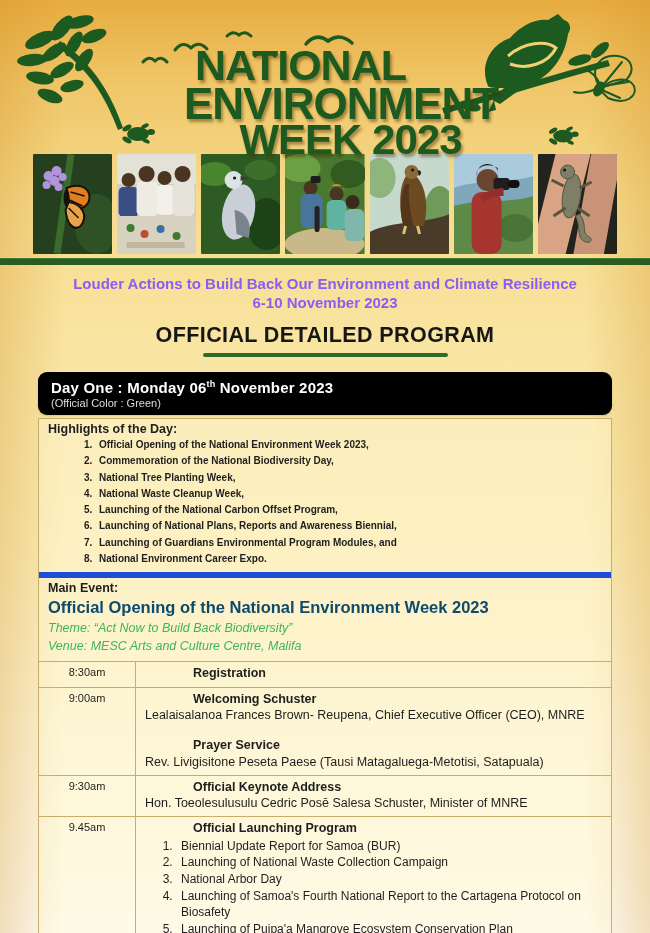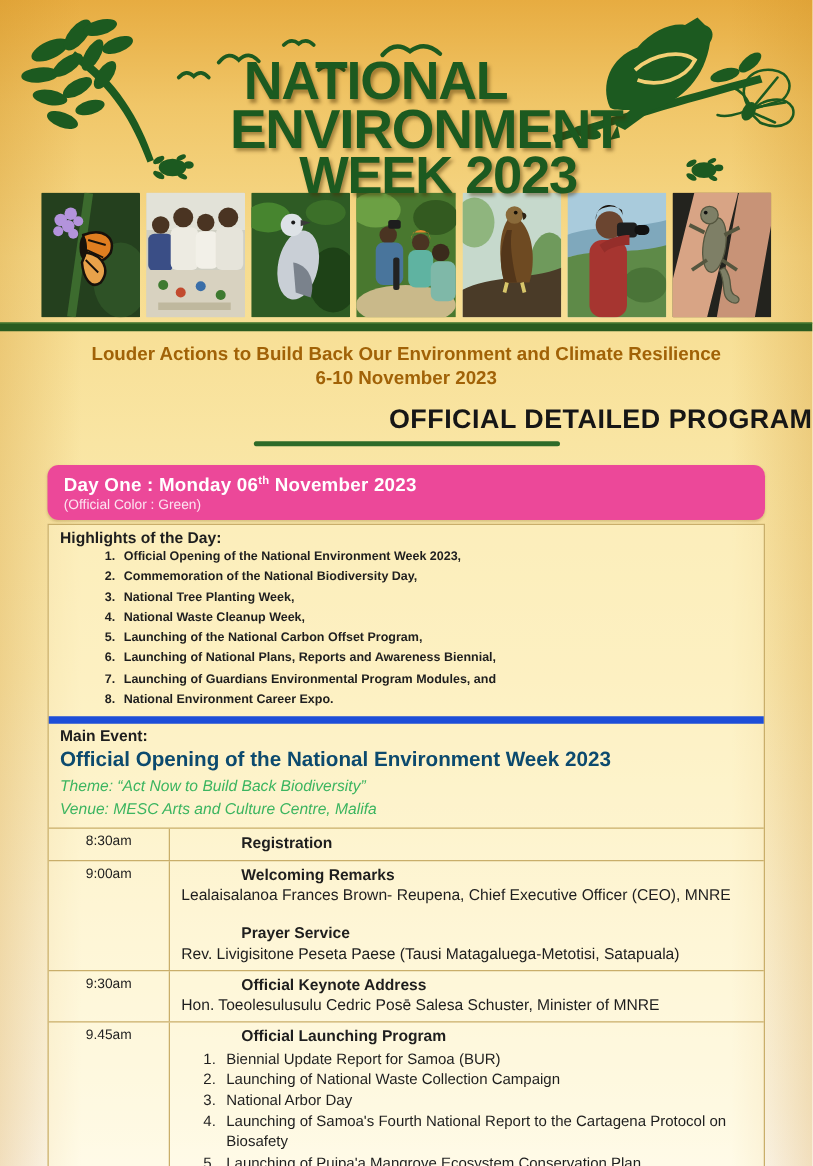--- a/index.html
+++ b/index.html
@@ -20,27 +20,27 @@
   .t3 { left:148px; top:119px; width:405px; font-size:42px; }
   .deco { position:absolute; }
   
   .photos { display:flex; gap:5px; margin:2px 33px 0; height:100px; }
   .photo { flex:1; overflow:hidden; border-radius:1px; }
   .photo svg { width:100%; height:100%; display:block; }
   
   .green-bar { margin-top:4px; height:7px; background:#2A5B20; border-top:1px solid #477B31; }
   
   .tagline { padding-top:9px; text-align:center; font-weight:bold; font-size:15px;
-    line-height:19px; color:#a16207; }
-  
-  .program-title { margin-top:11px; text-align:right; font-size:21.5px; font-weight:bold;
+    line-height:19px; color:#8b5cf6; }
+  
+  .program-title { margin-top:11px; text-align:center; font-size:21.5px; font-weight:bold;
     letter-spacing:0.4px; color:#161616; }
   .program-underline { width:245px; height:4px; background:#2E6B28; margin:5px auto 0; border-radius:2px; }
   
-  .day-box { margin:15px 38px 0; background:#ec4899; border-radius:9px; padding:7px 13px 6px;
+  .day-box { margin:15px 38px 0; background:#000000; border-radius:9px; padding:7px 13px 6px;
     box-shadow:0 1px 2px rgba(120,90,20,0.25); }
   .day-title { color:#ffffff; font-weight:bold; font-size:15px; letter-spacing:0.2px; }
   .day-title sup { font-size:9px; }
   .day-sub { color:rgba(255,255,255,0.85); font-size:11px; margin-top:1px; }
   
   .content { margin:3px 38px 0; border:1px solid #C9AE6A; background:rgba(255,246,208,0.45); }
   .highlights { padding:3px 9px 5px; border-bottom:6px solid #1d4ed8; }
   .hl-head { font-size:12.5px; font-weight:bold; }
   ol.hl-list { margin:1px 0 0; padding-left:47px; font-size:10px; font-weight:bold; line-height:16.3px; }
   ol.hl-list li { padding-left:4px; }
@@ -316,21 +316,21 @@
     <div class="row r-reg">
       <div class="time">8:30am</div>
       <div class="details">
           <div class="b-title">Registration</div>
         </div>
     </div>
 
     <div class="row">
       <div class="time">9:00am</div>
       <div class="details">
-        <div class="b-title">Welcoming Remarks</div>
+        <div class="b-title">Welcoming Schuster</div>
         <div class="b-detail">Lealaisalanoa Frances Brown- Reupena, Chief Executive Officer (CEO), MNRE</div>
         <div class="blk-gap"></div>
         <div class="b-title">Prayer Service</div>
         <div class="b-detail">Rev. Livigisitone Peseta Paese (Tausi Matagaluega-Metotisi, Satapuala)</div>
       </div>
     </div>
 
     <div class="row">
       <div class="time">9:30am</div>
       <div class="details">

